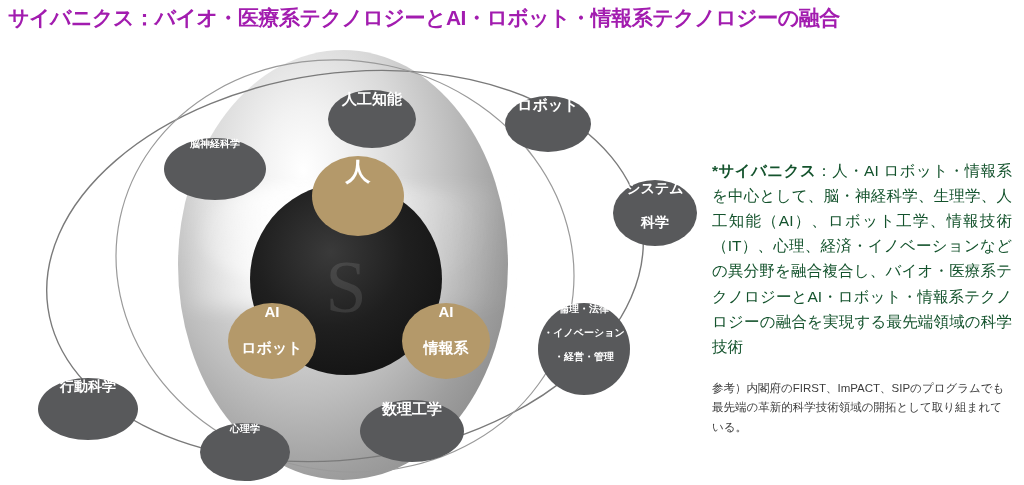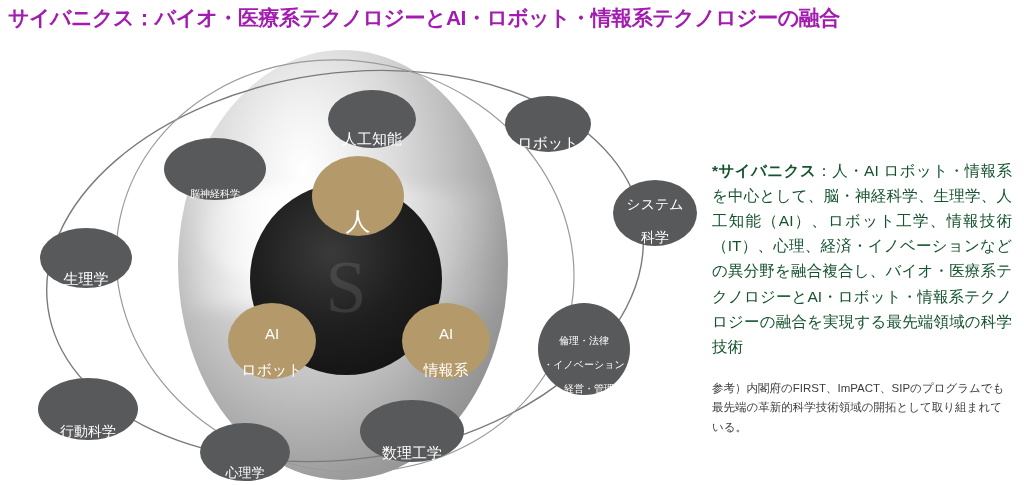--- a/index.html
+++ b/index.html
@@ -125,25 +125,25 @@
     width: 700px;
     height: 447px;
     pointer-events: none;
   }
 
   
   .node {
     position: absolute;
     border-radius: 50%;
     display: flex;
-    align-items: flex-end;
+    align-items: flex-start;
     justify-content: center;
     text-align: center;
     color: #ffffff;
-    font-weight: normal;
+    font-weight: bold;
     line-height: 1.2;
     box-sizing: border-box;
     z-index: 8;
   }
   .node.gray {
     background: #58595b;
   }
   .node.tan {
     background: #b4996a;
   }
@@ -153,21 +153,21 @@
   }
 
   
   #node-ai      { left: 328px; top: 52px;  width: 88px; height: 58px; font-size: 15px; border-radius: 44px/29px; }
   #node-robot   { left: 505px; top: 58px;  width: 86px; height: 56px; font-size: 15px; border-radius: 43px/28px; }
   #node-brain   { left: 164px; top: 100px; width: 102px;height: 62px; font-size: 10px; border-radius: 51px/31px; }
   #node-system  { left: 613px; top: 142px; width: 84px; height: 66px; font-size: 14px; border-radius: 42px/33px; }
   #node-physio  { left: 40px;  top: 190px; width: 92px; height: 60px; font-size: 15px; border-radius: 46px/30px; }
   #node-ethics  { left: 538px; top: 265px; width: 92px; height: 92px; font-size: 10px; }
   #node-behav   { left: 38px;  top: 340px; width: 100px;height: 62px; font-size: 14px; border-radius: 50px/31px; }
-  #node-psych   { left: 200px; top: 385px; width: 90px; height: 58px; font-size: 13px; border-radius: 45px/29px; }
+  #node-psych   { left: 200px; top: 385px; width: 90px; height: 58px; font-size: 10px; border-radius: 45px/29px; }
   #node-math    { left: 360px; top: 362px; width: 104px;height: 62px; font-size: 15px; border-radius: 52px/31px; }
 
   #node-human   { left: 312px; top: 118px; width: 92px; height: 80px; font-size: 25px; }
   #node-airobot { left: 228px; top: 265px; width: 88px; height: 76px; font-size: 15px; }
   #node-aiinfo  { left: 402px; top: 265px; width: 88px; height: 76px; font-size: 15px; }
 
   
   #right-col {
     position: absolute;
     left: 712px;
@@ -220,23 +220,20 @@
   </div>
   <div class="node gray" id="node-brain">
     <span>脳神経科学</span>
   </div>
   <div class="node gray" id="node-system">
     <span>
       <span>システム</span><br>
       <span>科学</span>
     </span>
   </div>
-  <div class="node gray" id="node-physio">
-    <span>生理学</span>
-  </div>
   <div class="node gray" id="node-ethics">
     <span>
       <span>倫理・法律</span><br>
       <span>・イノベーション</span><br>
       <span>・経営・管理</span>
     </span>
   </div>
   <div class="node gray" id="node-behav">
     <span>行動科学</span>
   </div>

